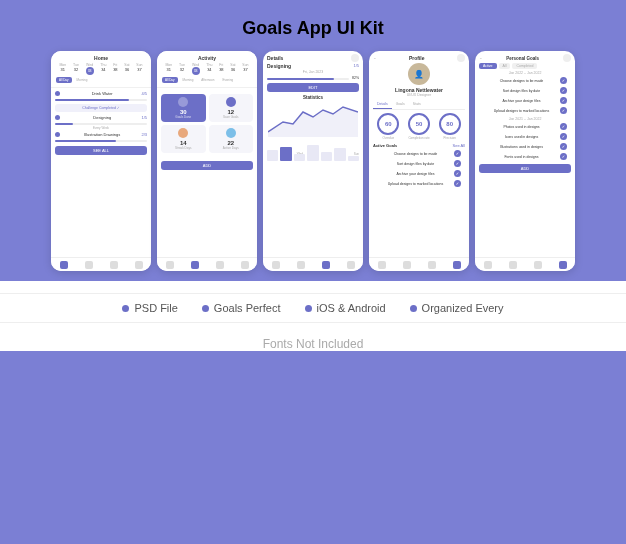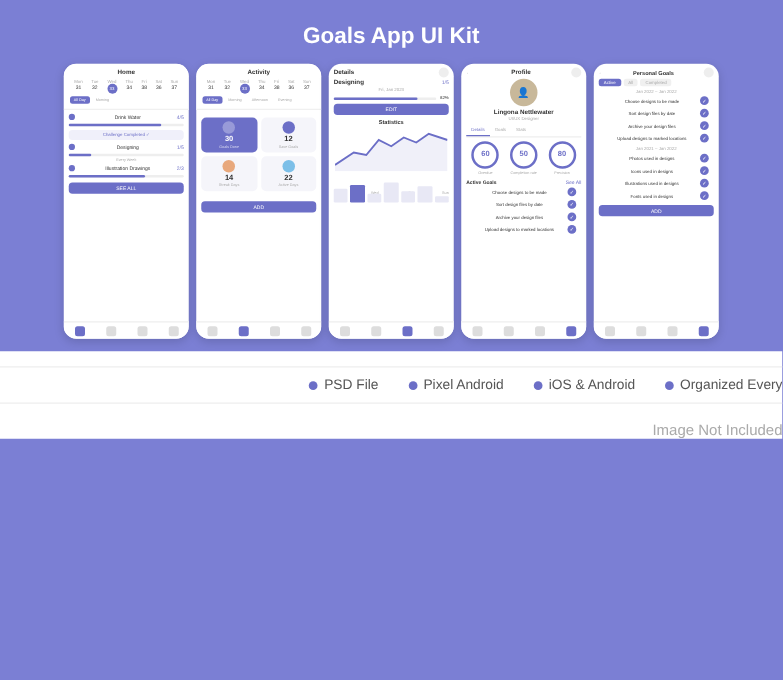--- a/index.html
+++ b/index.html
@@ -11,21 +11,21 @@
       overflow: hidden;
     }
 
     
     .top-section {
       background: #7b7fd4;
       padding: 18px 10px 10px;
       text-align: center;
     }
     .main-title {
-      color: #ffffff;
+      color: #000000;
       font-size: 18px;
       font-weight: 600;
       margin-bottom: 12px;
     }
 
     
     .phones-strip {
       display: flex;
       justify-content: center;
       gap: 6px;
@@ -357,21 +357,21 @@
       border-radius: 3px;
       padding: 2px 0;
       margin: 3px 4px 0;
     }
 
     
     .bottom-section {
       background: #fff;
       display: flex;
       flex-direction: column;
-      align-items: flex-end;
+      align-items: center;
       justify-content: flex-start;
       padding: 12px 0 0;
     }
     .features-row {
       display: flex;
       gap: 24px;
       align-items: center;
       margin-bottom: 8px;
     }
     .feature-item {
@@ -737,26 +737,26 @@
 
 <div class="bottom-section">
   <div class="divider-line"></div>
   <div class="features-row">
     <div class="feature-item">
       <div class="feature-dot"></div>
       <span class="feature-text">PSD File</span>
     </div>
     <div class="feature-item">
       <div class="feature-dot"></div>
-      <span class="feature-text">Pixel Android</span>
+      <span class="feature-text">Goals Perfect</span>
     </div>
     <div class="feature-item">
       <div class="feature-dot"></div>
       <span class="feature-text">iOS &amp; Android</span>
     </div>
     <div class="feature-item">
       <div class="feature-dot"></div>
       <span class="feature-text">Organized Every</span>
     </div>
   </div>
   <div style="height:1px;background:#eee;width:100%;margin-bottom:10px;"></div>
-  <div class="image-not-included">Image Not Included</div>
+  <div class="image-not-included">Fonts Not Included</div>
 </div>
 
 </body></html>

